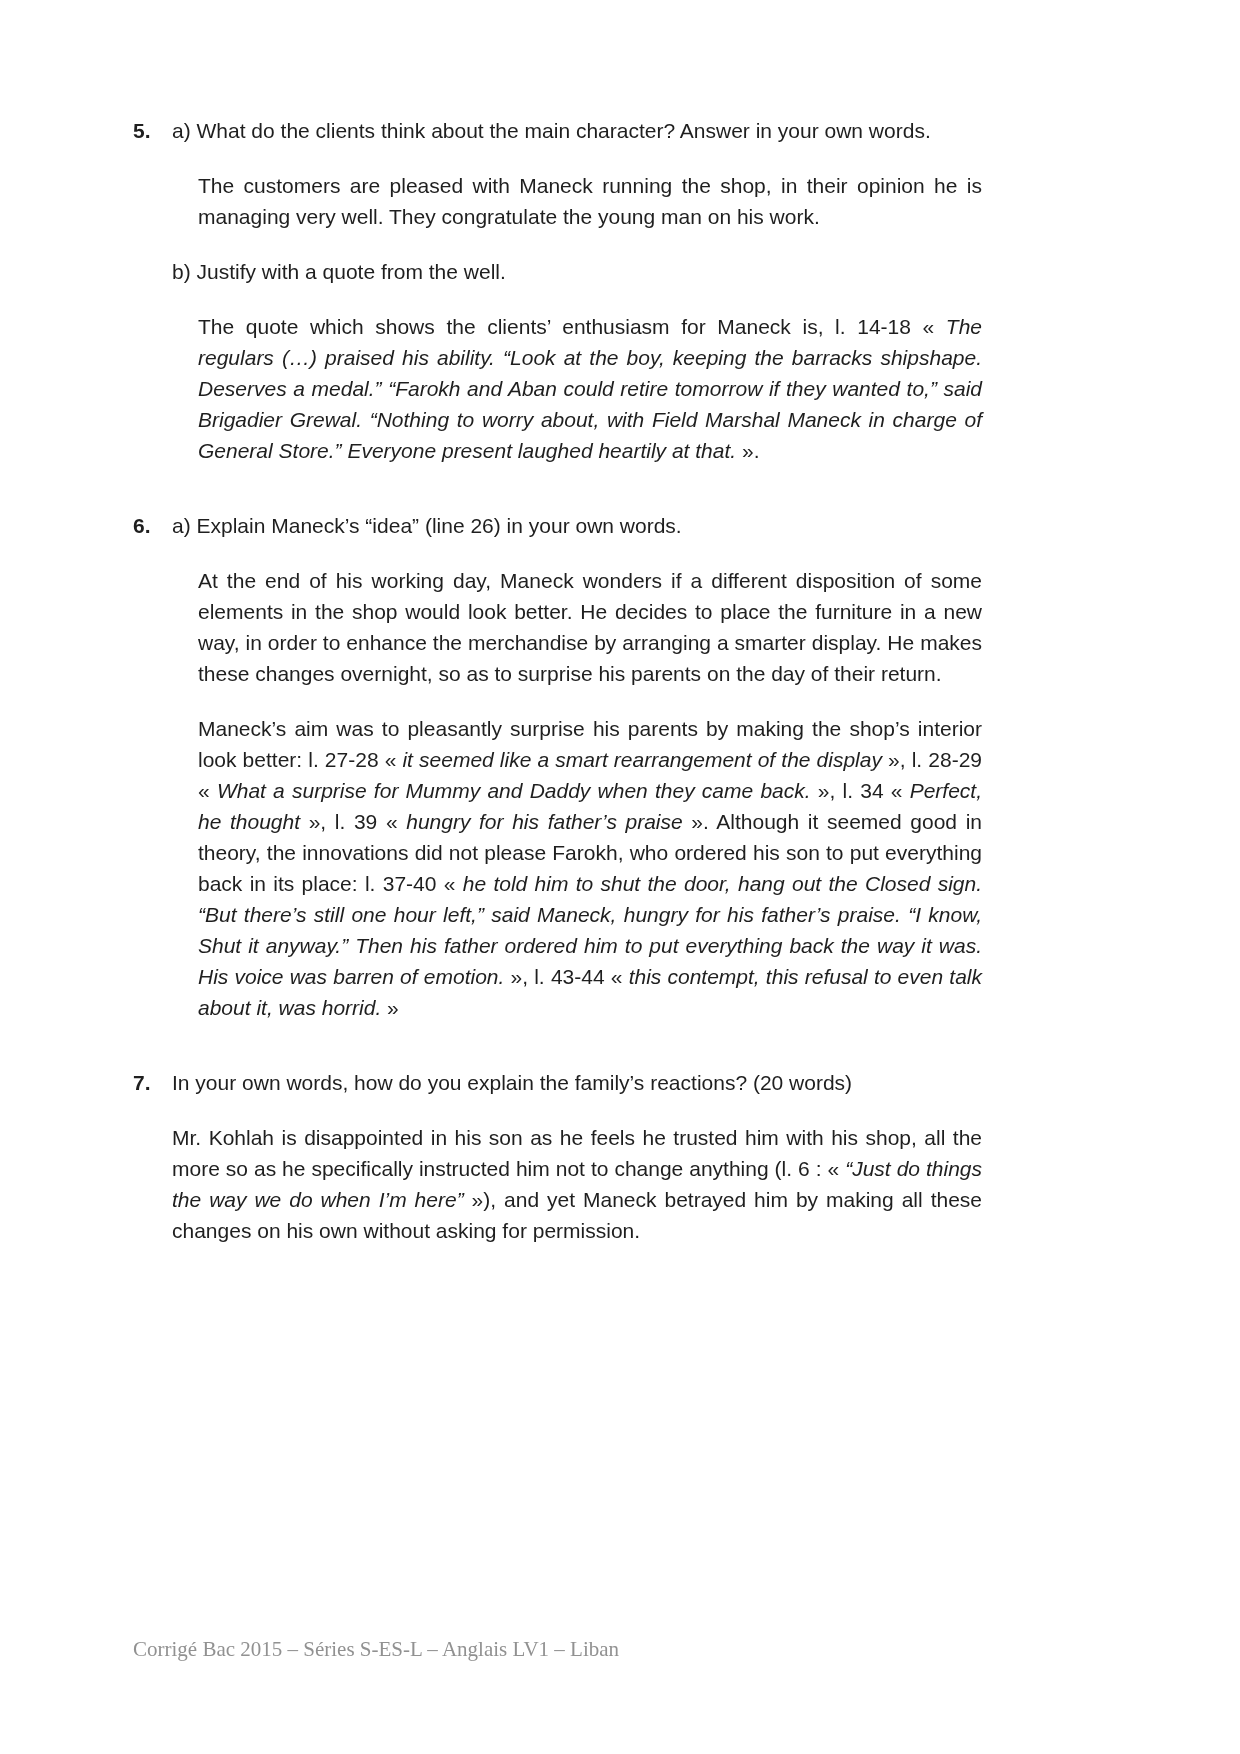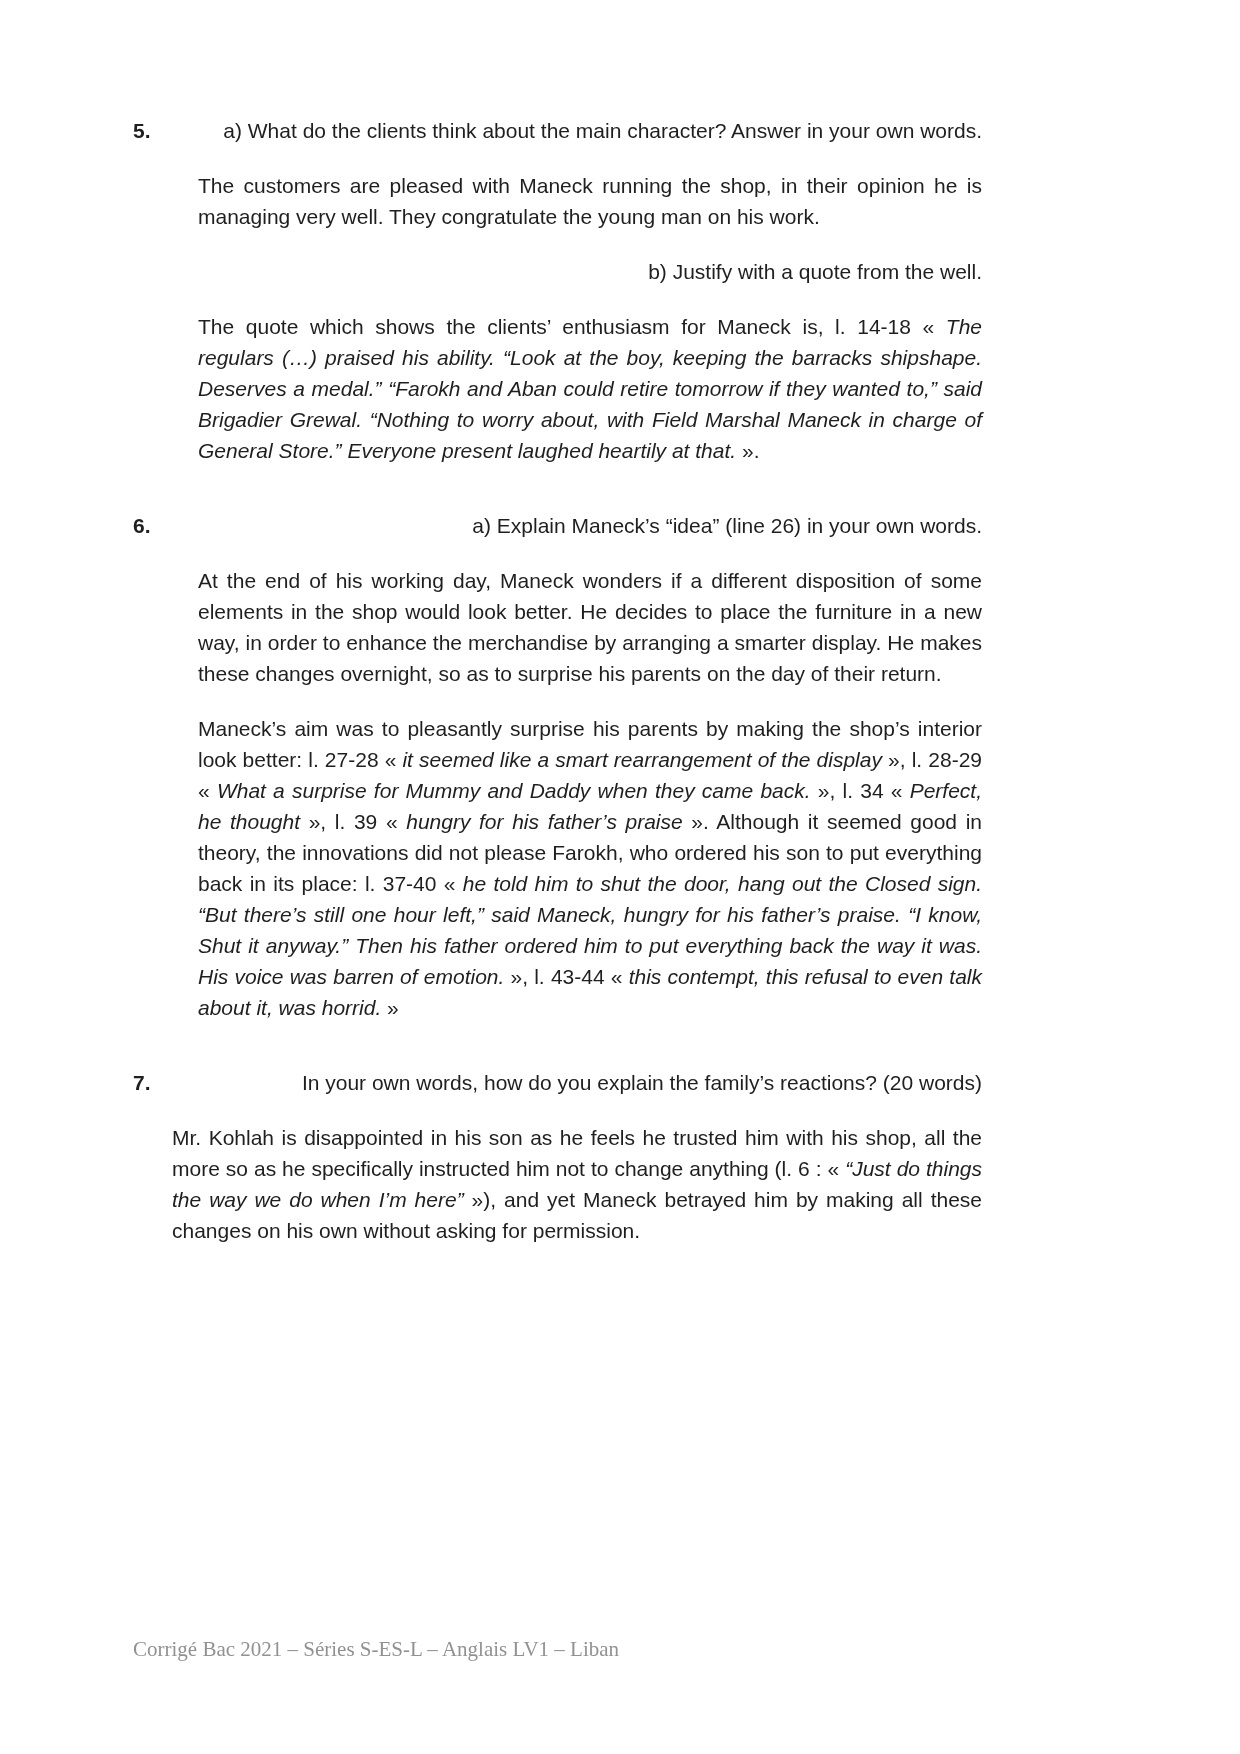--- a/index.html
+++ b/index.html
@@ -32,21 +32,21 @@
     font-weight: bold;
   }
   .q-body {
     flex: 1 1 auto;
     min-width: 0;
   }
   .q-body p {
     margin: 0 0 24px 0;
   }
   .q-line {
-    text-align: right;
+    text-align: left;
   }
   .answer {
     text-align: justify;
   }
   .answer.indent {
     margin-left: 26px !important;
   }
   .q-body p:last-child {
     margin-bottom: 0;
   }
@@ -91,14 +91,14 @@
     <section class="question">
       <div class="q-num">7.</div>
       <div class="q-body">
         <p class="q-line"><span>In your own words, how do you explain the family’s reactions? (20 words)</span></p>
         <p class="answer"><span>Mr. Kohlah is disappointed in his son as he feels he trusted him with his shop, all the more so as he specifically instructed him not to change anything (l. 6 : « </span><span class="it">“Just do things the way we do when I’m here”</span><span> »), and yet Maneck betrayed him by making all these changes on his own without asking for permission.</span></p>
       </div>
     </section>
 
   </main>
 
-  <footer class="footer">Corrigé Bac 2021 – Séries S-ES-L – Anglais LV1 – Liban</footer>
+  <footer class="footer">Corrigé Bac 2015 – Séries S-ES-L – Anglais LV1 – Liban</footer>
 </div>
 
 </body></html>

